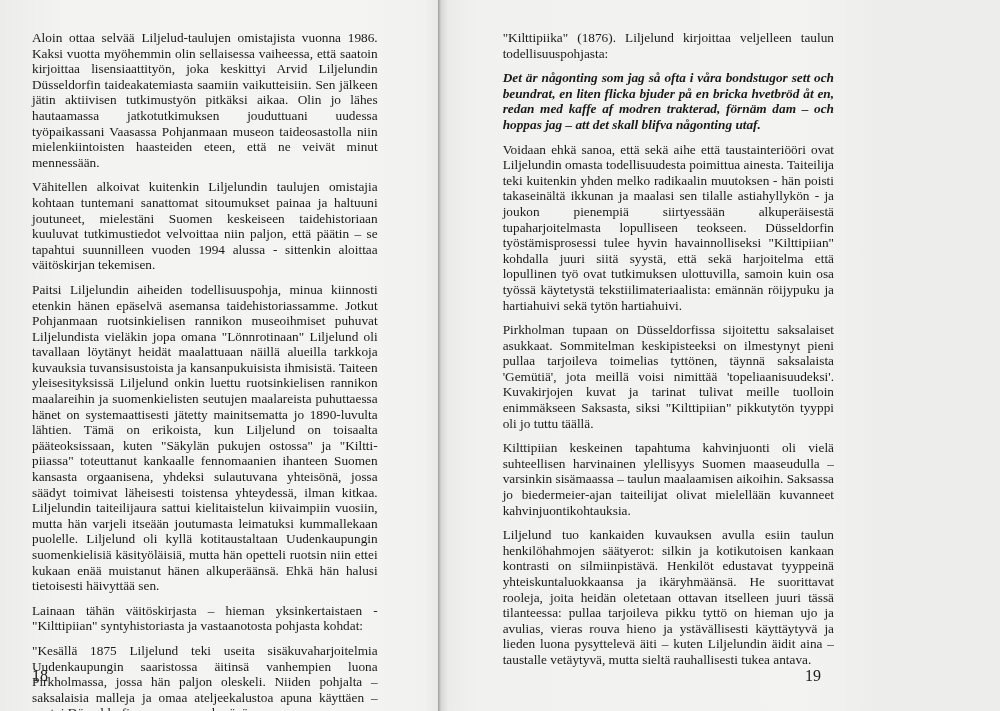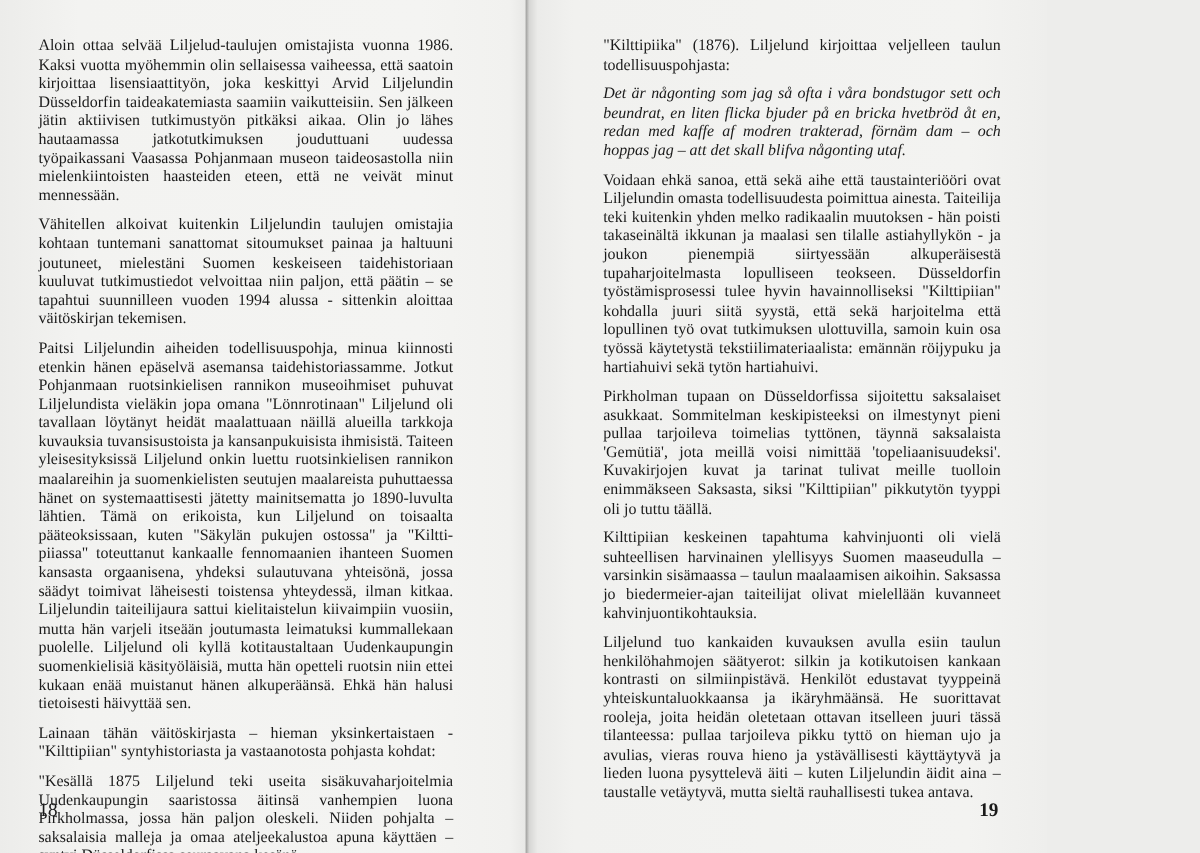--- a/index.html
+++ b/index.html
@@ -42,28 +42,28 @@
       top: 0;
       width: 2px;
       height: 711px;
       background: linear-gradient(to right, #bdbdbb, #6e6e6c);
     }
     p {
       margin: 0 0 9px 0;
       text-align: justify;
       hyphens: manual;
     }
-    p.italic { font-style: italic; }
+    p.italic { font-style: italic; font-weight: bold; }
     .page-number {
       position: absolute;
       bottom: 27px;
       font-size: 16px;
     }
     .page-left .page-number { left: 32px; }
-    .page-right .page-number { right: 40px; font-weight: bold; }
+    .page-right .page-number { right: 51px; }
   </style>
 </head>
 <body>
 
 <div class="spread">
 
   <div class="page page-left">
     <p>Aloin ottaa selvää Liljelud-taulujen omistajista vuonna 1986. Kaksi vuotta myöhemmin olin sellaisessa vaiheessa, että saatoin kirjoittaa lisensiaattityön, joka keskittyi Arvid Liljelundin Düsseldorfin taideakatemiasta saamiin vaikutteisiin. Sen jälkeen jätin aktiivisen tutkimustyön pitkäksi aikaa. Olin jo lähes hautaamassa jatkotutki­muksen jouduttuani uudessa työpaikassani Vaasassa Pohjanmaan museon taideosastolla niin mielenkiintoisten haasteiden eteen, että ne veivät minut mennessään.</p>
     <p>Vähitellen alkoivat kuitenkin Liljelundin taulujen omistajia kohtaan tuntemani sanattomat sitoumukset painaa ja haltuuni joutuneet, mielestäni Suomen keskeiseen taidehistoriaan kuuluvat tutkimustiedot velvoittaa niin paljon, että päätin – se tapahtui suunnilleen vuoden 1994 alussa - sittenkin aloittaa väitöskirjan tekemisen.</p>
     <p>Paitsi Liljelundin aiheiden todellisuuspohja, minua kiinnosti etenkin hänen epäselvä asemansa taidehistoriassamme. Jotkut Pohjanmaan ruotsinkielisen rannikon museoihmiset puhuvat Liljelundista vieläkin jopa omana "Lönnrotinaan" Liljelund oli tavallaan löytänyt heidät maalattuaan näillä alueilla tarkkoja kuvauksia tuvansisustoista ja kansanpukuisista ihmisistä. Taiteen yleisesityksissä Liljelund onkin luettu ruotsinkielisen rannikon maalareihin ja suomenkielisten seu­tujen maalareista puhuttaessa hänet on systemaattisesti jätetty mainit­sematta jo 1890-luvulta lähtien. Tämä on erikoista, kun Liljelund on toisaalta pääteoksissaan, kuten "Säkylän pukujen ostossa" ja "Kiltti­piiassa" toteuttanut kankaalle fennomaanien ihanteen Suomen kan­sasta orgaanisena, yhdeksi sulautuvana yhteisönä, jossa säädyt toimi­vat läheisesti toistensa yhteydessä, ilman kitkaa. Liljelundin taiteilija­ura sattui kielitaistelun kiivaimpiin vuosiin, mutta hän varjeli itseään joutumasta leimatuksi kummallekaan puolelle. Liljelund oli kyllä kotitaustaltaan Uudenkaupungin suomenkielisiä käsityöläisiä, mutta hän opetteli ruotsin niin ettei kukaan enää muistanut hänen alku­peräänsä. Ehkä hän halusi tietoisesti häivyttää sen.</p>

